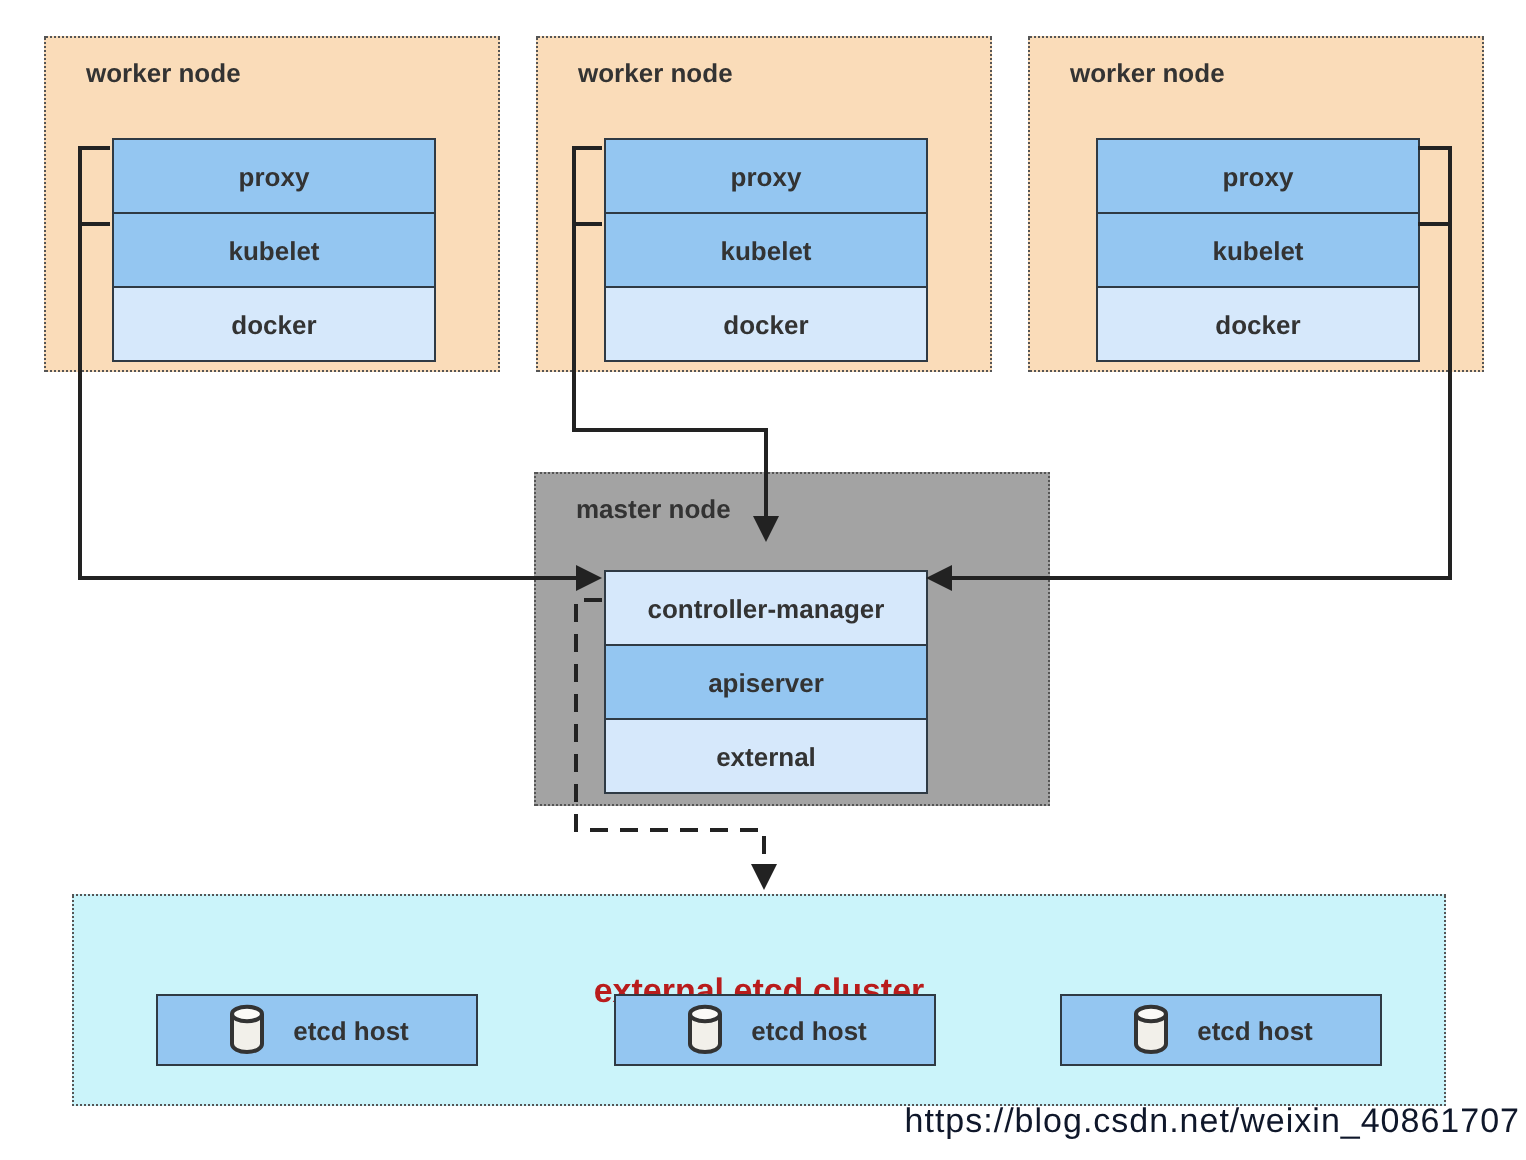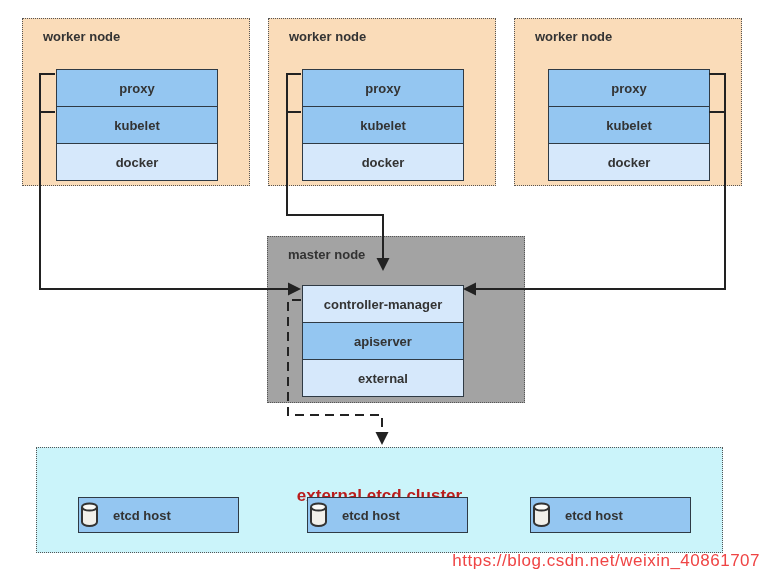--- a/index.html
+++ b/index.html
@@ -27,32 +27,32 @@
   .comp:first-child { margin-top: 13px; }
   .comp-a { background: #94C6F1; }
   .comp-b { background: #D6E8FB; }
   .etcd-title {
     position: absolute; top: 13px; left: 0; width: 100%; text-align: center;
     font-size: 17px; font-weight: bold; color: #b91c1c; margin-top: 25px;
   }
   .etcd-host {
     position: absolute; top: 49px; width: 161px; height: 36px; box-sizing: border-box;
     background: #94C6F1; border: 1px solid #2f3a44;
-    display: flex; align-items: center; justify-content: flex-start; gap: 13px;
+    display: flex; align-items: center; justify-content: center; gap: 13px;
     font-size: 13px; font-weight: bold; color: #333;
   }
   .db-icon { display: inline-flex; }
   .db-icon svg { display: block; }
   .overlay {
     position: absolute; left: 0; top: 0; width: 763px; height: 580px;
     pointer-events: none; z-index: 5;
   }
   .watermark {
     position: absolute; right: 3px; top: 551px;
-    font-size: 17px; color: #ef4444; letter-spacing: 0.5px; z-index: 6;
+    font-size: 17px; color: #0f172a; letter-spacing: 0.5px; z-index: 6;
   }
 </style>
 </head>
 <body>
 
 <div class="canvas">
 
   <div class="node worker-node" style="left:22px">
     <div class="node-title">worker node</div>
     <div class="stack">

